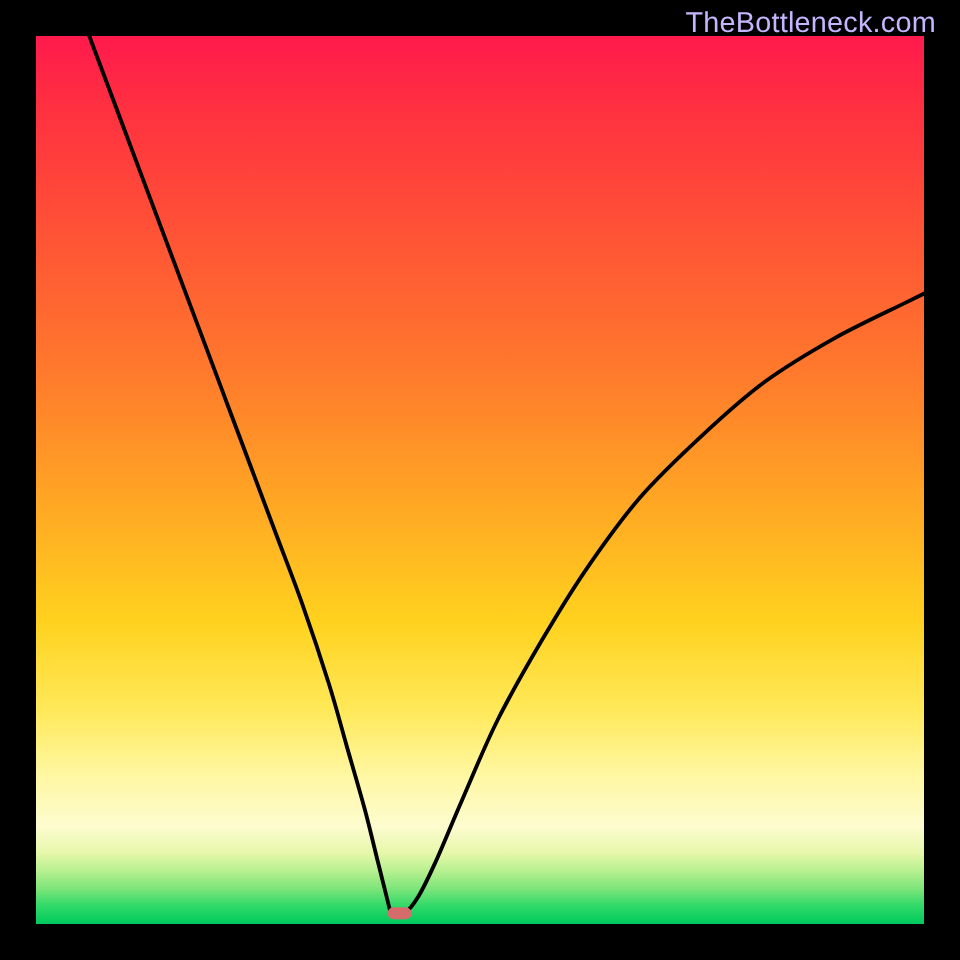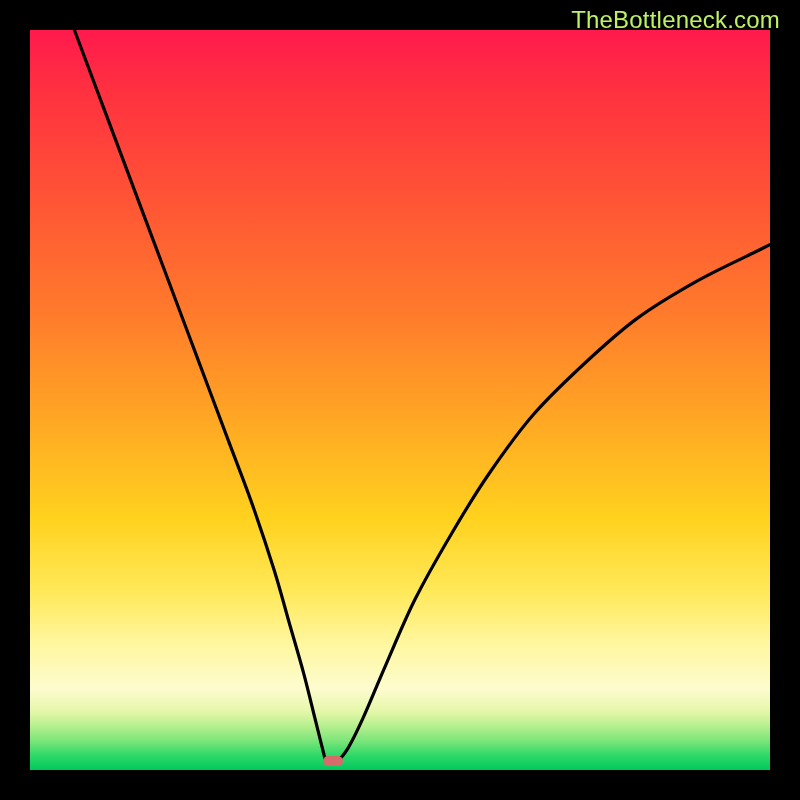--- a/index.html
+++ b/index.html
@@ -41,21 +41,21 @@
       #b8f090 94%,
       #7ee57a 96%,
       #2fd968 98%,
       #00c95c 100%
     );
   }
   .watermark {
     position: absolute;
     top: 6px;
     right: 20px;
-    color: #bef264;
+    color: #c4b5fd;
     font-size: 24px;
     font-weight: 400;
     letter-spacing: 0.2px;
     user-select: none;
   }
   svg.curve {
     position: absolute;
     left: 0;
     top: 0;
     width: 740px;

